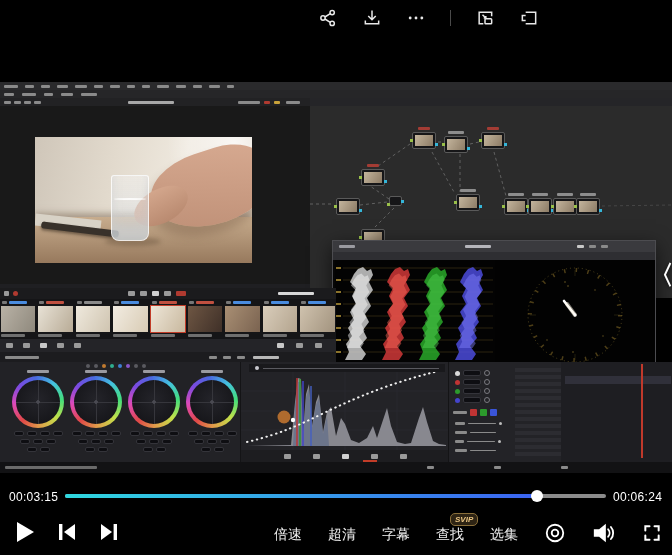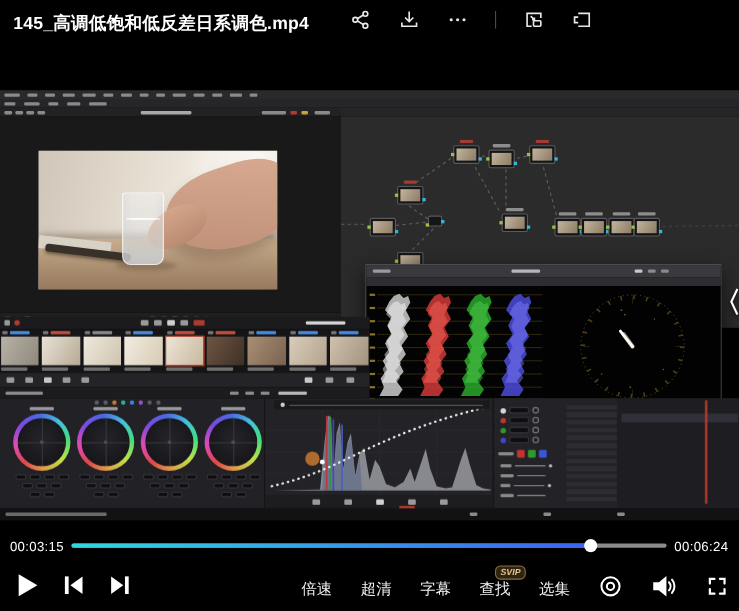--- a/index.html
+++ b/index.html
@@ -172,21 +172,20 @@
   .menu-item { position:relative; color:#f2f2f2; font-size:14px; cursor:pointer; }
   #svip-badge { position:absolute; left:14px; top:-13px; padding:1px 4px; border-radius:5px;
         background:#2e2414; border:1px solid #8a6f3a; color:#e8c382; font-size:8px; font-weight:700; font-style:italic; }
 </style>
 </head>
 <body>
 
 <div id="stage">
 
   <div id="topbar">
-    <span id="title">145_高调低饱和低反差日系调色.mp4</span>
     <div class="topicons">
       <span>
         <svg width="20" height="20" viewBox="0 0 24 24" fill="none" stroke="#e8e8e8" stroke-width="1.8">
           <circle cx="6" cy="12" r="2.6"></circle>
             <circle cx="17" cy="5.5" r="2.6"></circle>
             <circle cx="17" cy="18.5" r="2.6"></circle>
           <path d="M8.3 10.8 L14.7 6.8 M8.3 13.2 L14.7 17.2"></path>
         </svg>
       </span>
       <span>

